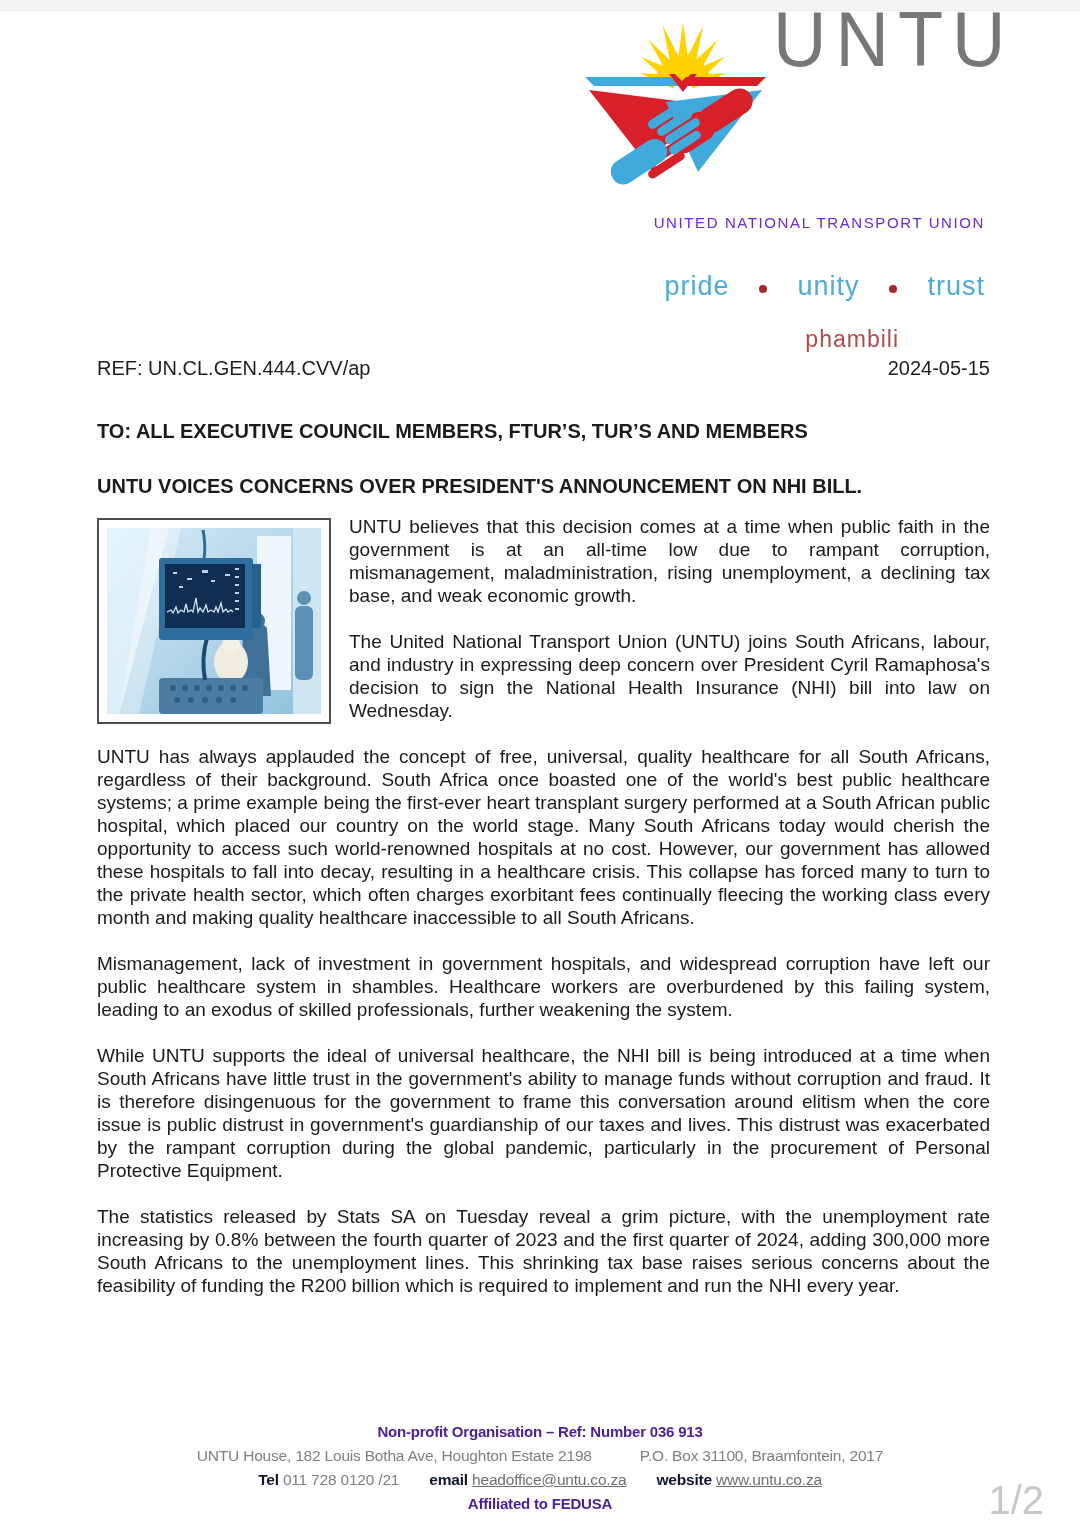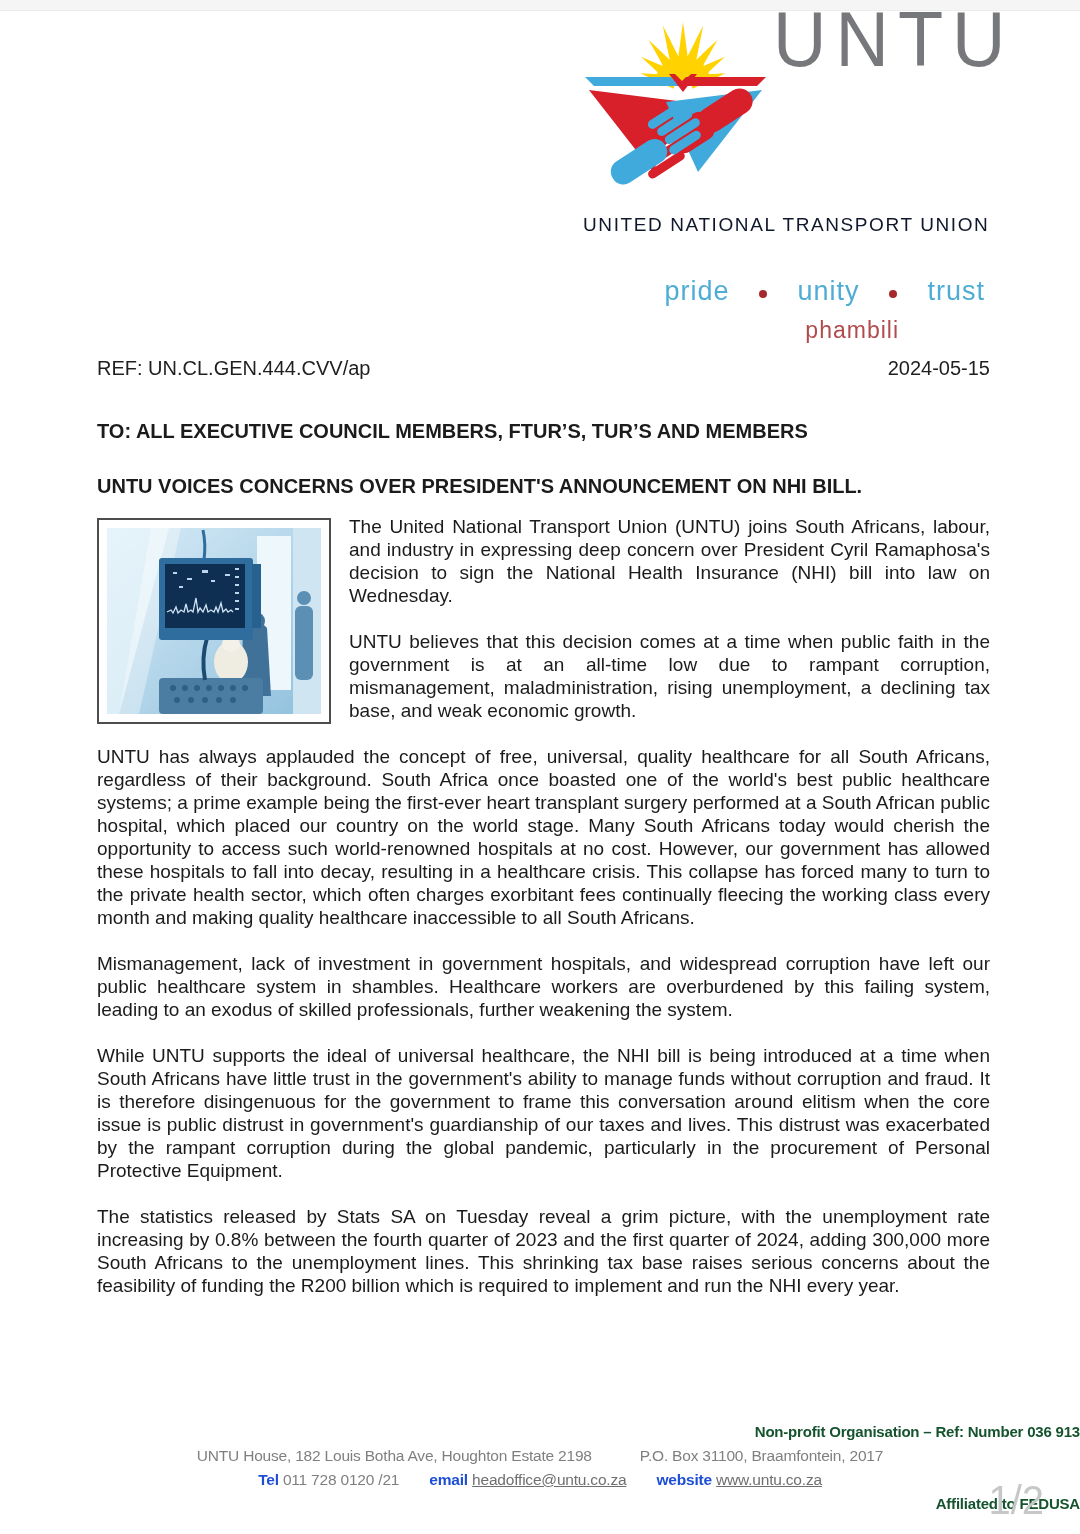--- a/index.html
+++ b/index.html
@@ -15,27 +15,27 @@
   
   .logo-block { position:absolute; left:583px; top:14px; width:402px; }
   .logo-top { display:flex; }
   .emblem { width:186px; height:186px; flex:0 0 auto; }
   .wordmark {
     font-size:74px; line-height:0.86; color:#77787b; letter-spacing:9px;
     font-weight:400; transform:scaleY(1.04); transform-origin:bottom left;
     margin-left:4px; margin-bottom:-6px;
   }
   .logo-subtitle {
-    margin-top:14px; text-align:right; font-size:19px; letter-spacing:1.6px;
-    color:#0f172a; white-space:nowrap;
+    margin-top:14px; text-align:right; font-size:15px; letter-spacing:1.6px;
+    color:#6d28d9; white-space:nowrap;
   }
   .motto { margin-top:40px; display:flex; justify-content:flex-end; align-items:center; }
   .motto-word { font-size:27px; color:#4fadd5; letter-spacing:1px; }
   .motto-dot { width:8px; height:8px; border-radius:50%; background:#a5282a; margin:4px 30px 0 30px; }
-  .phambili { margin-top:10px; text-align:right; padding-right:86px;
+  .phambili { margin-top:24px; text-align:right; padding-right:86px;
     font-size:23px; color:#b14b4d; letter-spacing:1px; }
 
   
   .ref-row { position:absolute; top:357px; left:97px; width:893px;
     display:flex; justify-content:space-between; font-size:20px; color:#1f1f1f; }
 
   
   .letter { position:absolute; top:420px; left:97px; width:893px; }
   .to-line { font-weight:bold; font-size:20px; margin-top:0; }
   .subject-line { font-weight:bold; font-size:20px; margin-top:32px; }
@@ -44,25 +44,25 @@
   .photo-frame {
     float:left; width:234px; background:#fff; border:2px solid #4d4d4d;
     padding:8px; margin:3px 18px 6px 0;
   }
   .photo-frame svg { display:block; width:214px; height:186px; }
   .clear { clear:both; }
 
   
   .footer { position:absolute; top:1420px; left:0; width:100%; text-align:center;
     font-size:15.5px; line-height:24px; letter-spacing:-0.2px; }
-  .f-bold { font-weight:bold; color:#14532d; font-size:15px;text-align:right; }
+  .f-bold { font-weight:bold; color:#4c1d95; font-size:15px; }
   .f-gray { color:#7f7f7f; }
   .f-gap { display:inline-block; width:48px; }
   .f-gap-sm { display:inline-block; width:26px; }
-  .f-label { color:#1d4ed8; font-weight:bold; }
+  .f-label { color:#0f172a; font-weight:bold; }
   .f-link { color:#6f6f6f; text-decoration:underline; }
   .page-indicator { position:absolute; top:1478px; right:36px;
     font-size:40px; color:#c5c7c9; }
 </style>
 </head>
 <body>
 
 <div class="page">
   <div class="top-strip"></div>
 
@@ -176,22 +176,22 @@
               <rect x="72" y="58" width="4" height="2"></rect>
             <rect x="128" y="40" width="4" height="2"></rect>
               <rect x="128" y="48" width="4" height="2"></rect>
             <rect x="128" y="56" width="4" height="2"></rect>
               <rect x="128" y="64" width="4" height="2"></rect>
             <rect x="128" y="72" width="4" height="2"></rect>
               <rect x="128" y="80" width="4" height="2"></rect>
           </g>
         </svg>
       </div>
+      <p>UNTU believes that this decision comes at a time when public faith in the government is at an all-time low due to rampant corruption, mismanagement, maladministration, rising unemployment, a declining tax base, and weak economic growth.</p>
       <p>The United National Transport Union (UNTU) joins South Africans, labour, and industry in expressing deep concern over President Cyril Ramaphosa's decision to sign the National Health Insurance (NHI) bill into law on Wednesday.</p>
-      <p>UNTU believes that this decision comes at a time when public faith in the government is at an all-time low due to rampant corruption, mismanagement, maladministration, rising unemployment, a declining tax base, and weak economic growth.</p>
       <div class="clear"></div>
       <p>UNTU has always applauded the concept of free, universal, quality healthcare for all South Africans, regardless of their background. South Africa once boasted one of the world's best public healthcare systems; a prime example being the first-ever heart transplant surgery performed at a South African public hospital, which placed our country on the world stage. Many South Africans today would cherish the opportunity to access such world-renowned hospitals at no cost. However, our government has allowed these hospitals to fall into decay, resulting in a healthcare crisis. This collapse has forced many to turn to the private health sector, which often charges exorbitant fees continually fleecing the working class every month and making quality healthcare inaccessible to all South Africans.</p>
       <p>Mismanagement, lack of investment in government hospitals, and widespread corruption have left our public healthcare system in shambles. Healthcare workers are overburdened by this failing system, leading to an exodus of skilled professionals, further weakening the system.</p>
       <p>While UNTU supports the ideal of universal healthcare, the NHI bill is being introduced at a time when South Africans have little trust in the government's ability to manage funds without corruption and fraud. It is therefore disingenuous for the government to frame this conversation around elitism when the core issue is public distrust in government's guardianship of our taxes and lives. This distrust was exacerbated by the rampant corruption during the global pandemic, particularly in the procurement of Personal Protective Equipment.</p>
       <p>The statistics released by Stats SA on Tuesday reveal a grim picture, with the unemployment rate increasing by 0.8% between the fourth quarter of 2023 and the first quarter of 2024, adding 300,000 more South Africans to the unemployment lines. This shrinking tax base raises serious concerns about the feasibility of funding the R200 billion which is required to implement and run the NHI every year.</p>
     </div>
   </div>
 
   <div class="footer">
     <div class="f-bold">Non-profit Organisation – Ref: Number 036 913</div>

